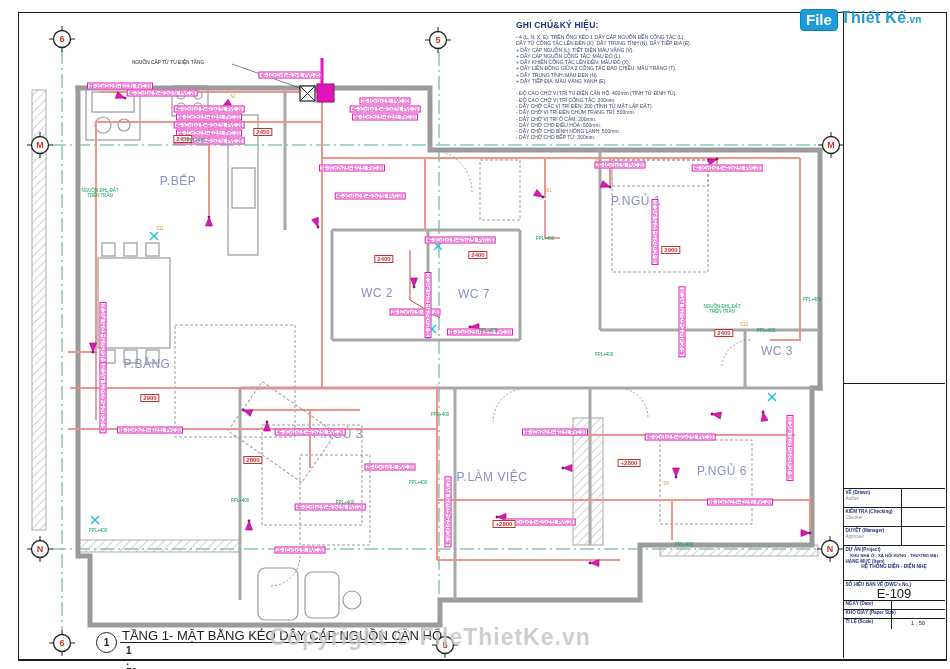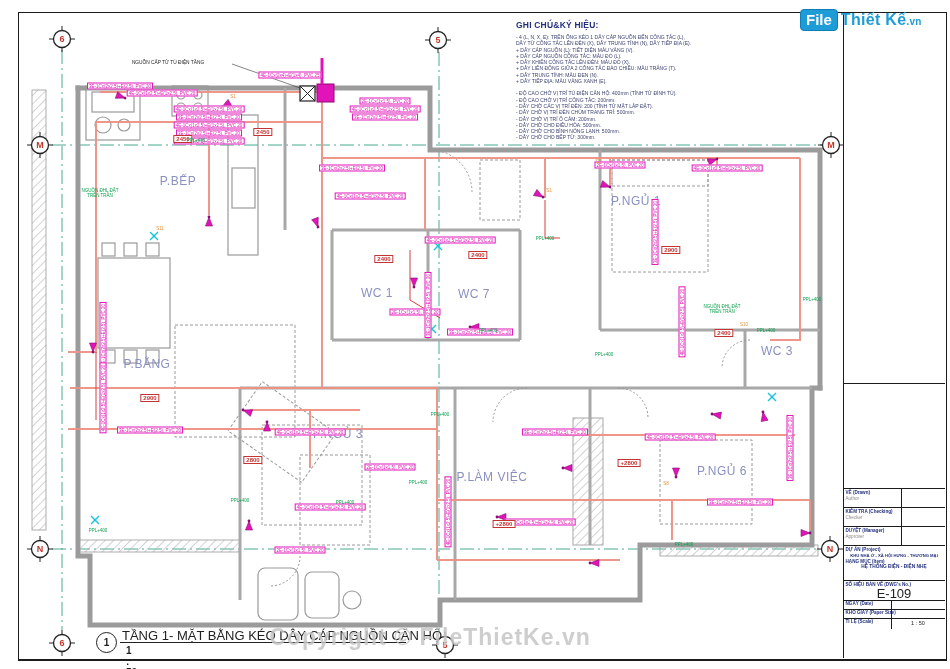--- a/index.html
+++ b/index.html
@@ -29,21 +29,21 @@
   .black-note{position:absolute;transform:translate(-50%,-50%);font-size:4.8px;color:#222;white-space:nowrap;}
   .device-code{position:absolute;transform:translate(-50%,-50%);font-size:4.5px;color:#e8923c;white-space:nowrap;}
 
   
   .legend{position:absolute;left:516px;top:20px;width:238px;z-index:3;}
   .legend-title{font-size:8.5px;font-weight:bold;color:#23307c;letter-spacing:.2px;margin-bottom:4px;}
   .legend-line{font-size:5px;line-height:6.3px;color:#3c4370;white-space:nowrap;}
   .legend-gap{height:6px;}
 
   
-  .logo{position:absolute;left:800px;top:9px;z-index:5;display:flex;align-items:center;}
+  .logo{position:absolute;left:800px;top:9px;z-index:5;display:flex;align-items:flex-start;}
   .logo-file{background:#1e9cd7;color:#fff;font-weight:bold;font-size:15px;
              padding:1px 5px 2px;border-radius:4px;border:1px solid #0f7fb4;}
   .logo-rest{color:#1e9cd7;font-weight:bold;font-size:16px;margin-left:3px;letter-spacing:.3px;}
   .logo-vn{color:#1e9cd7;font-weight:bold;font-size:10px;}
 
   
   .view-title{position:absolute;left:96px;top:628px;z-index:4;}
   .vt-circle{position:absolute;left:0;top:4px;width:19px;height:19px;border:1.6px solid #222;
              border-radius:50%;text-align:center;font-size:10px;font-weight:bold;line-height:19px;color:#222;background:#fff;}
   .vt-text{position:absolute;left:26px;top:0;font-size:13px;font-weight:normal;color:#222;white-space:nowrap;}
@@ -333,21 +333,21 @@
         <circle cx="95" cy="520" r="1.2" fill="#18c5d8"></circle>
       </g>
     </svg>
 
   <div class="frame"></div>
   <div class="tb-sep"></div>
 
   <div id="labels">
       <div class="room-label" style="left: 178px; top: 181px;">P.BẾP</div>
       <div class="room-label" style="left: 147px; top: 364px;">P.BẰNG</div>
-      <div class="room-label" style="left: 377px; top: 293px;">WC 1</div>
+      <div class="room-label" style="left: 377px; top: 293px;">WC 2</div>
       <div class="room-label" style="left: 474px; top: 294px;">WC 7</div>
       <div class="room-label" style="left: 636px; top: 201px;">P.NGỦ 1</div>
       <div class="room-label" style="left: 777px; top: 351px;">WC 3</div>
       <div class="room-label" style="left: 338px; top: 434px;">P.NGỦ 3</div>
       <div class="room-label" style="left: 492px; top: 477px;">P.LÀM VIỆC</div>
       <div class="room-label" style="left: 722px; top: 471px;">P.NGỦ 6</div>
       <div class="wire-tag" style="left: 120px; top: 86px;">3E-1Cx(2x2.5)+E(2.5), PVC 20</div>
       <div class="wire-tag" style="left: 162px; top: 93px;">4E-1Cx(1x2.5)+E(1x2.5), PVC 20</div>
       <div class="wire-tag" style="left: 290px; top: 75px;">4E-1Cx(2x4)+E(1x4), PVC 25</div>
       <div class="wire-tag" style="left: 209px; top: 109px;">4E-1Cx(1x2.5)+E(1x2.5), PVC 20</div>

